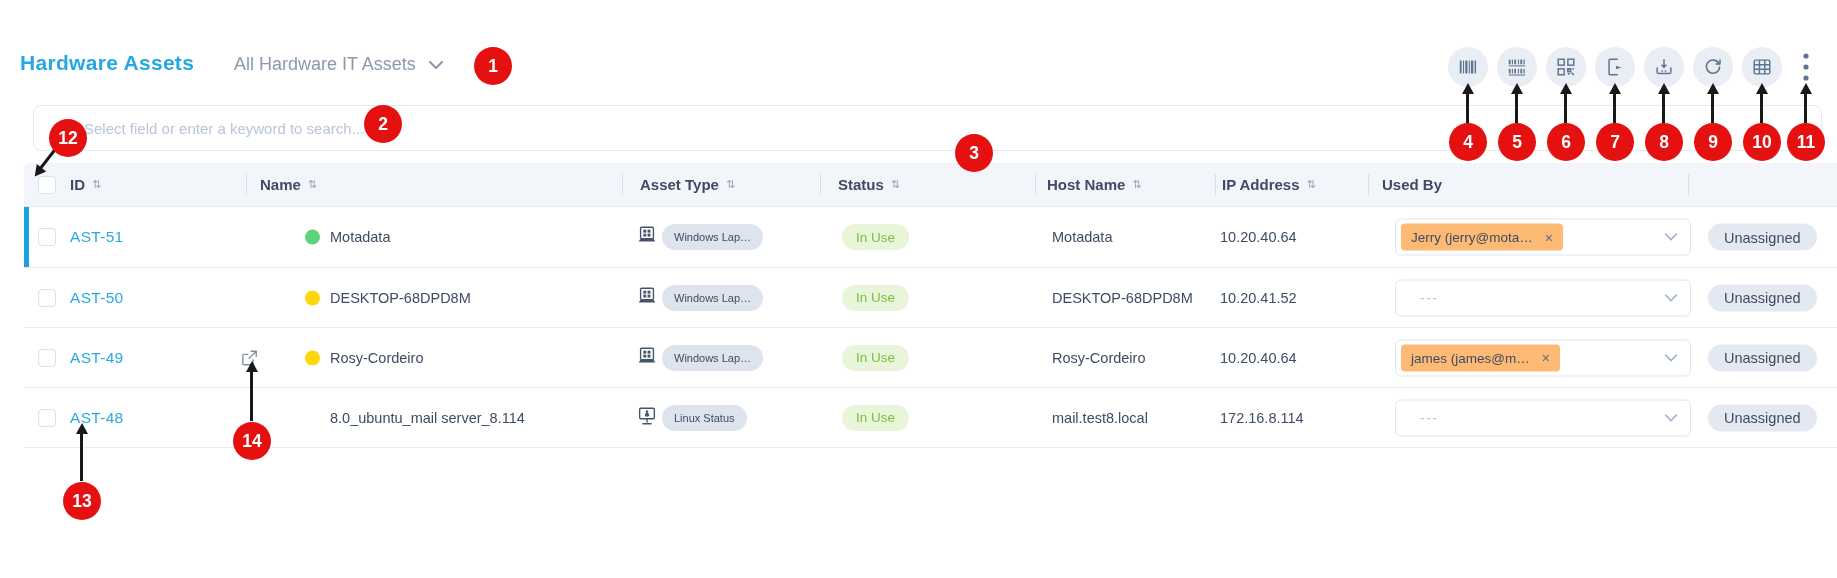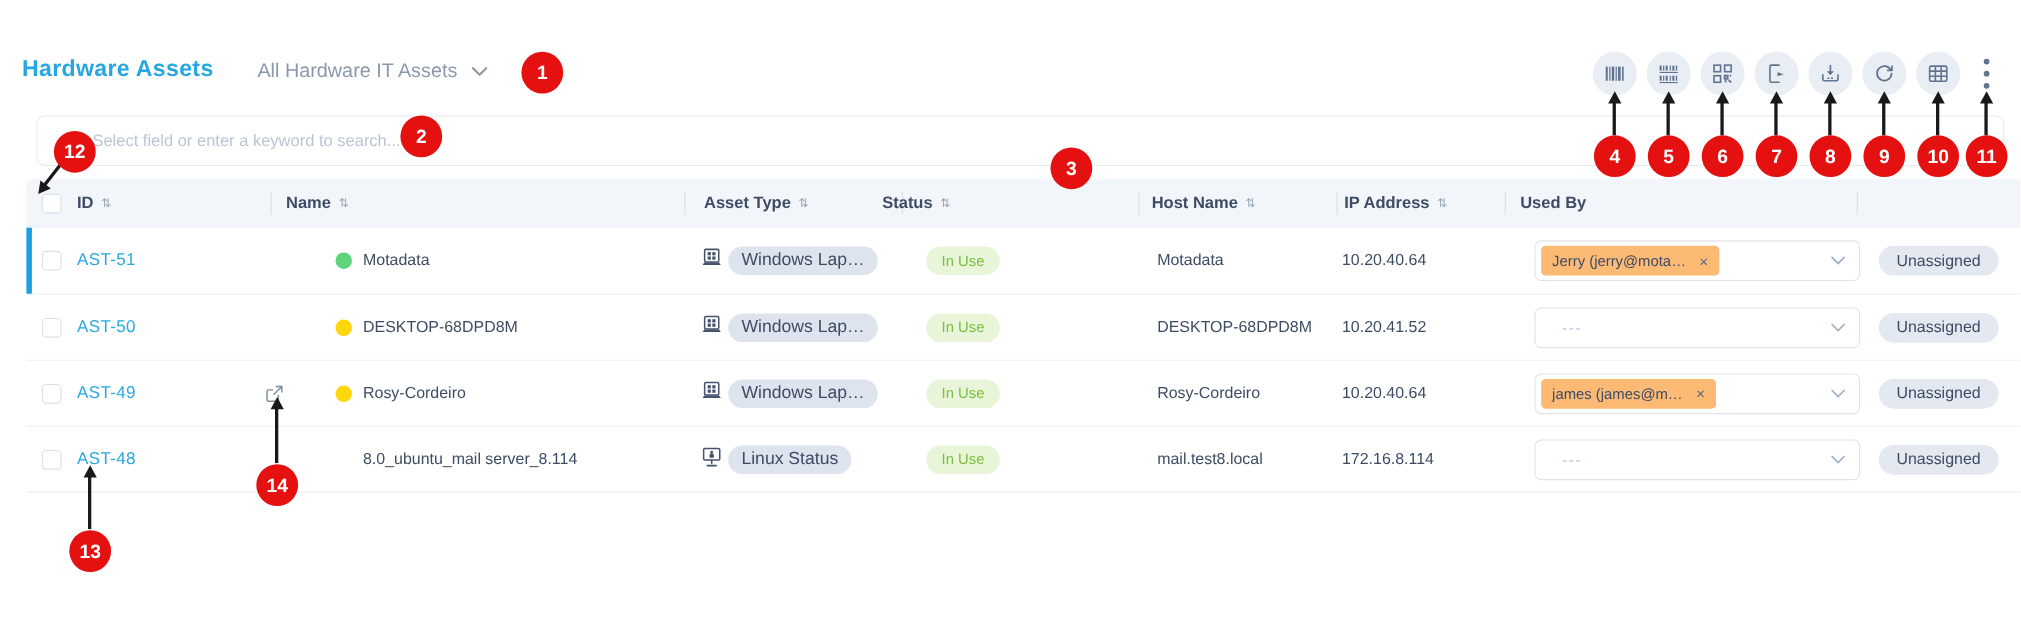--- a/index.html
+++ b/index.html
@@ -27,21 +27,21 @@
   .sort{font-family:"DejaVu Sans",sans-serif;font-size:11px;color:#97a5b8;font-weight:normal;}
   .hdiv{position:absolute;top:11px;width:1px;height:21px;background:#d9dfe8;}
   .row{position:relative;height:59px;border-bottom:1px solid #eaeef3;background:#fff;}
   .row.first{height:60px;}
   .selbar{position:absolute;left:0;top:0;bottom:0;width:5px;background:#1a9fe0;}
   .rc{position:absolute;top:50%;transform:translateY(-50%);white-space:nowrap;}
   .cb{width:18px;height:18px;border:1.5px solid #d9e0ea;border-radius:4px;background:#fff;box-sizing:border-box;cursor:pointer;}
   .idlink{font-size:15.5px;color:#2aa8e0;font-weight:500;cursor:pointer;letter-spacing:.3px;}
   .dot{width:15px;height:15px;border-radius:50%;}
   .nametxt{font-size:14.5px;color:#3d4c64;}
-  .atchip{display:inline-flex;align-items:center;padding:0 12px;height:26px;border-radius:13px;background:#dee4ee;color:#3d4c64;font-size:16px;}
+  .atchip{display:inline-flex;align-items:center;padding:0 12px;height:26px;border-radius:13px;background:#dee4ee;color:#3d4c64;font-size:11px;}
   .spill{display:inline-flex;align-items:center;padding:0 14px;height:26px;border-radius:13px;background:#e9f5d8;color:#7abf40;font-size:13.5px;font-weight:500;}
   .celltxt{font-size:14.5px;color:#3d4c64;}
   .ubox{width:296px;height:37px;border:1px solid #dfe4ec;border-radius:6px;background:#fff;display:flex;align-items:center;box-sizing:border-box;cursor:pointer;}
   .uchip{display:inline-flex;align-items:center;gap:12px;background:#fdba74;border-radius:4px;padding:0 10px;height:27px;font-size:13.5px;color:#3d4c64;margin-left:5px;}
   .uchip .x{color:#5b6b84;font-size:14px;cursor:pointer;}
   .dashes{color:#b3c6e0;font-size:14px;letter-spacing:1.5px;margin-left:24px;}
   .uchev{margin-left:auto;margin-right:12px;}
   .mpill{display:inline-flex;align-items:center;padding:0 16px;height:27px;border-radius:14px;background:#e4e9f1;color:#3d4c64;font-size:14.5px;}
   .extbtn{width:19px;height:19px;cursor:pointer;}
 
@@ -153,21 +153,21 @@
       <div class="hcell" style="left:236px">
         <span>Name</span>
         <span class="sort">⇅</span>
       </div>
       <div class="hdiv" style="left:598px"></div>
       <div class="hcell" style="left:616px">
         <span>Asset Type</span>
         <span class="sort">⇅</span>
       </div>
       <div class="hdiv" style="left:796px"></div>
-      <div class="hcell" style="left:778px">
+      <div class="hcell" style="left:814px">
         <span>Status</span>
         <span class="sort">⇅</span>
       </div>
       <div class="hdiv" style="left:1011px"></div>
       <div class="hcell" style="left:1023px">
         <span>Host Name</span>
         <span class="sort">⇅</span>
       </div>
       <div class="hdiv" style="left:1191px"></div>
       <div class="hcell" style="left:1198px">

